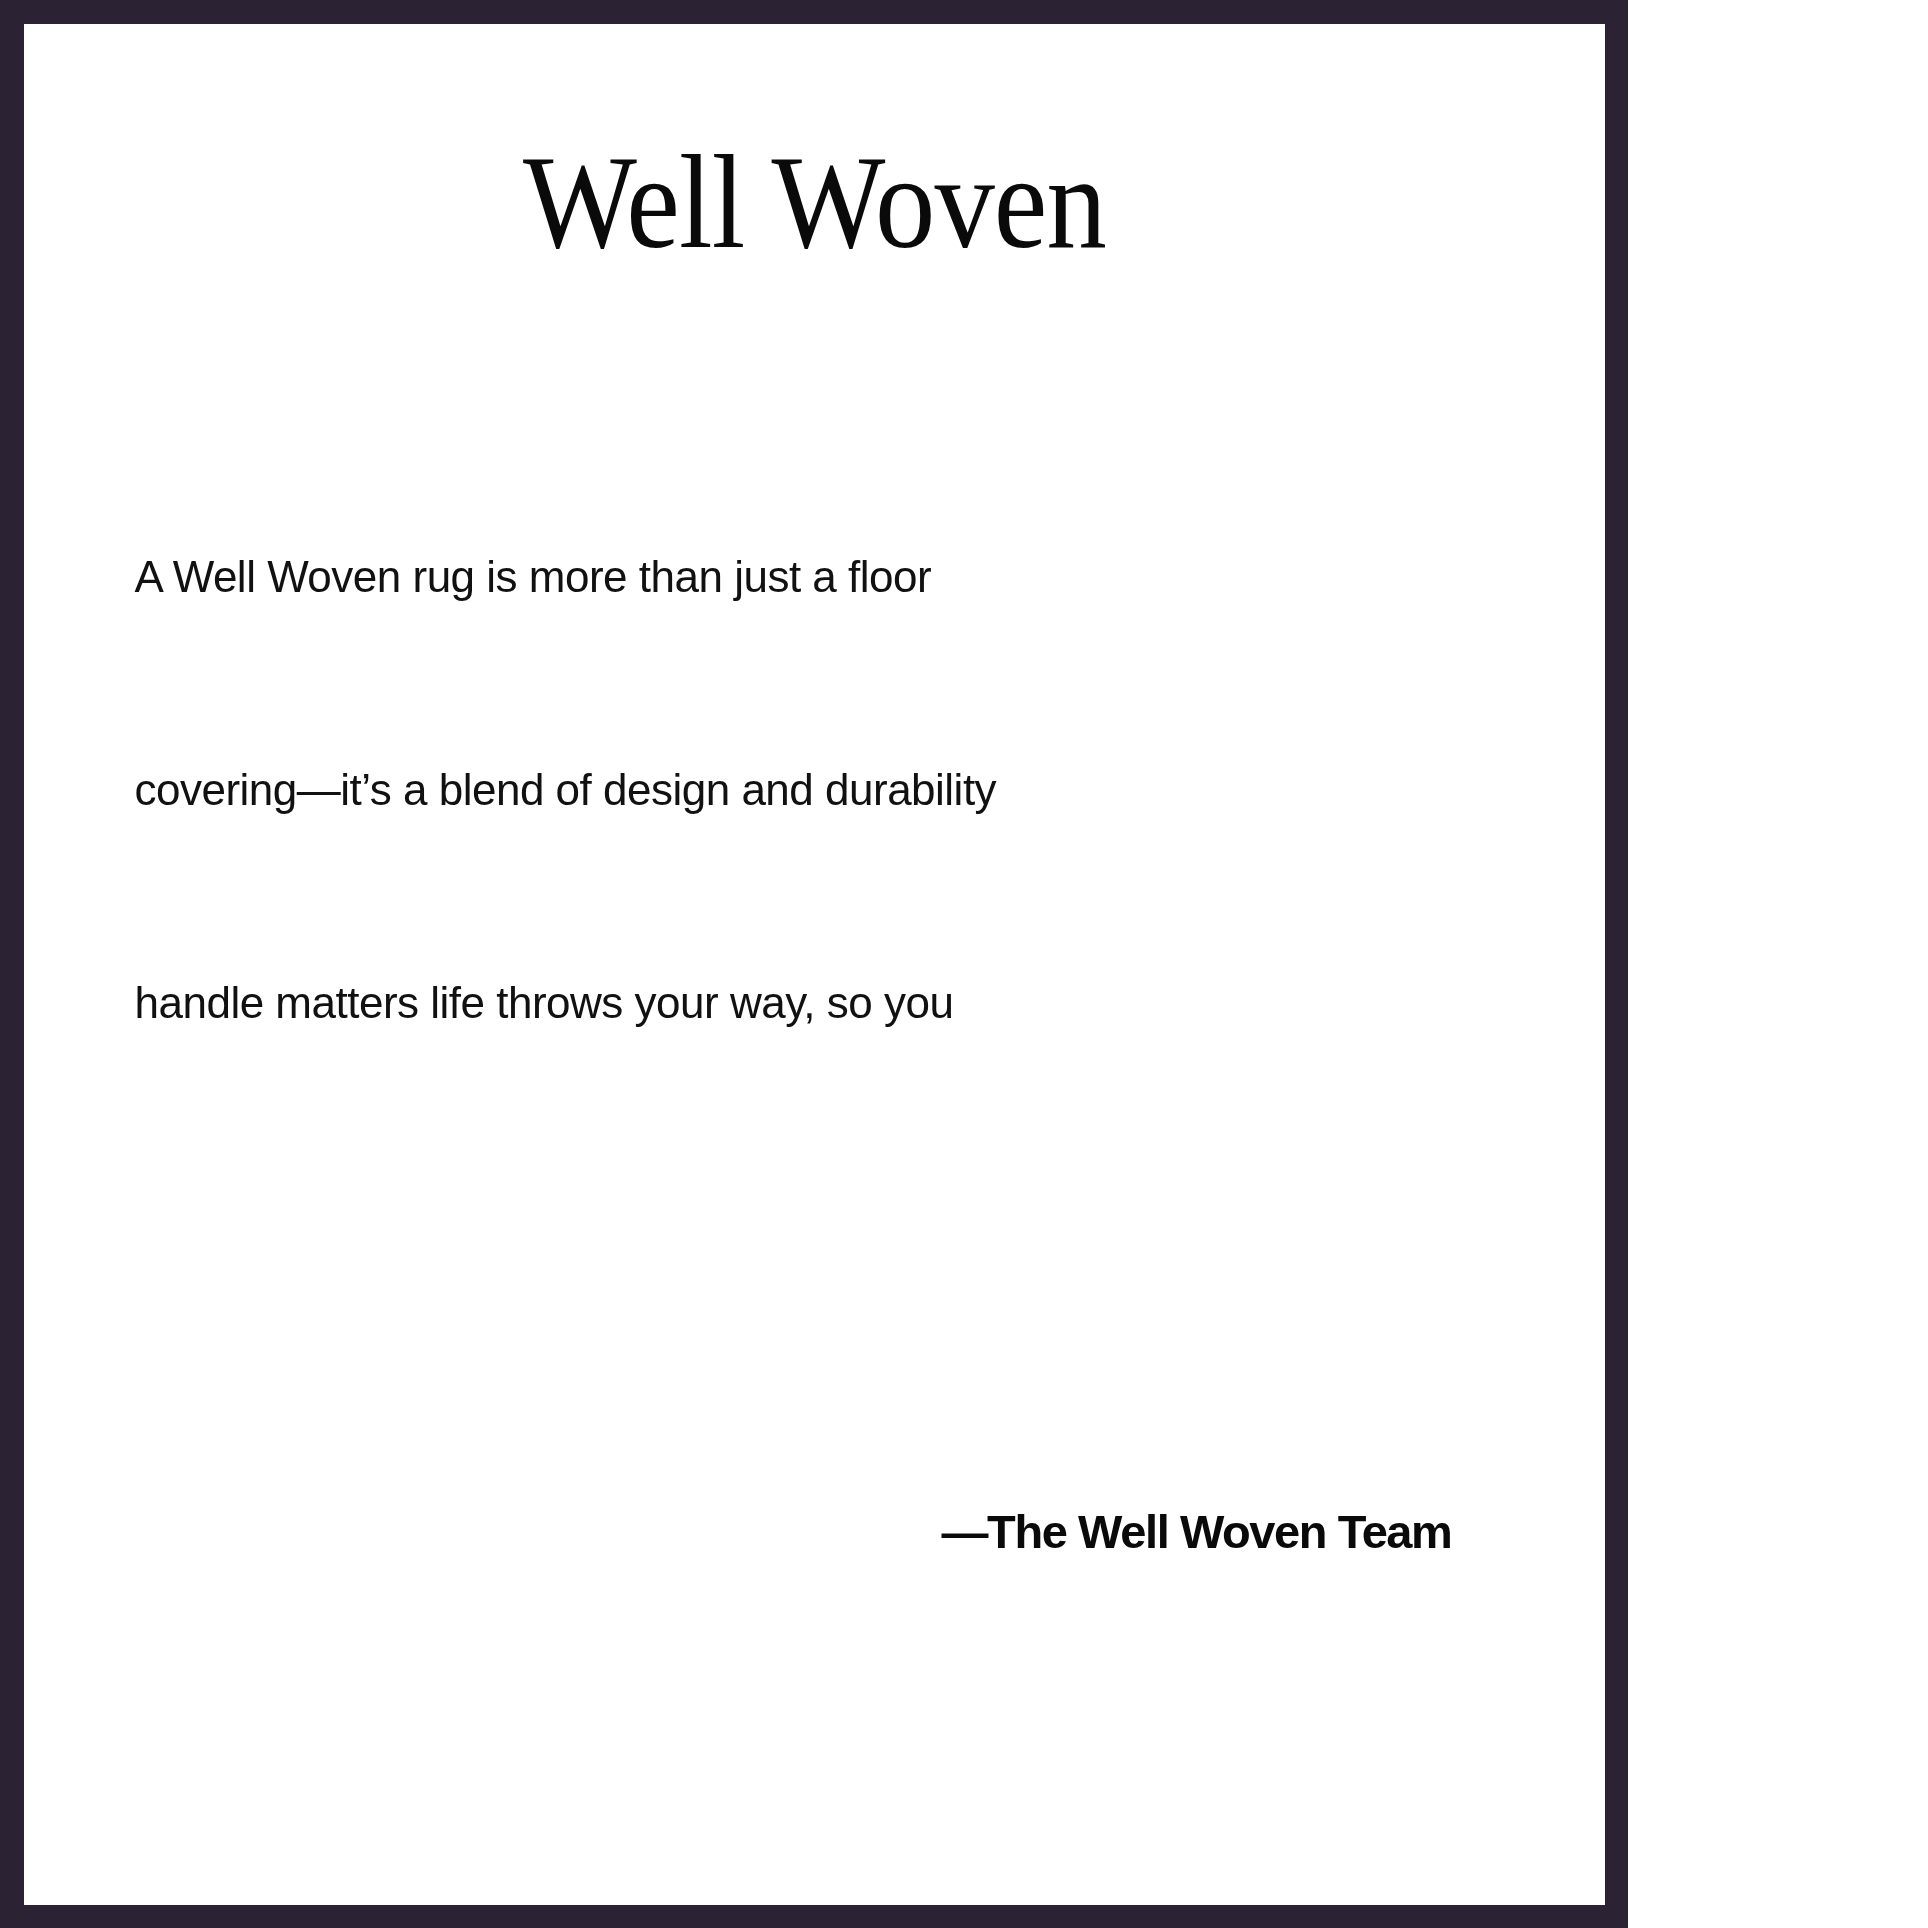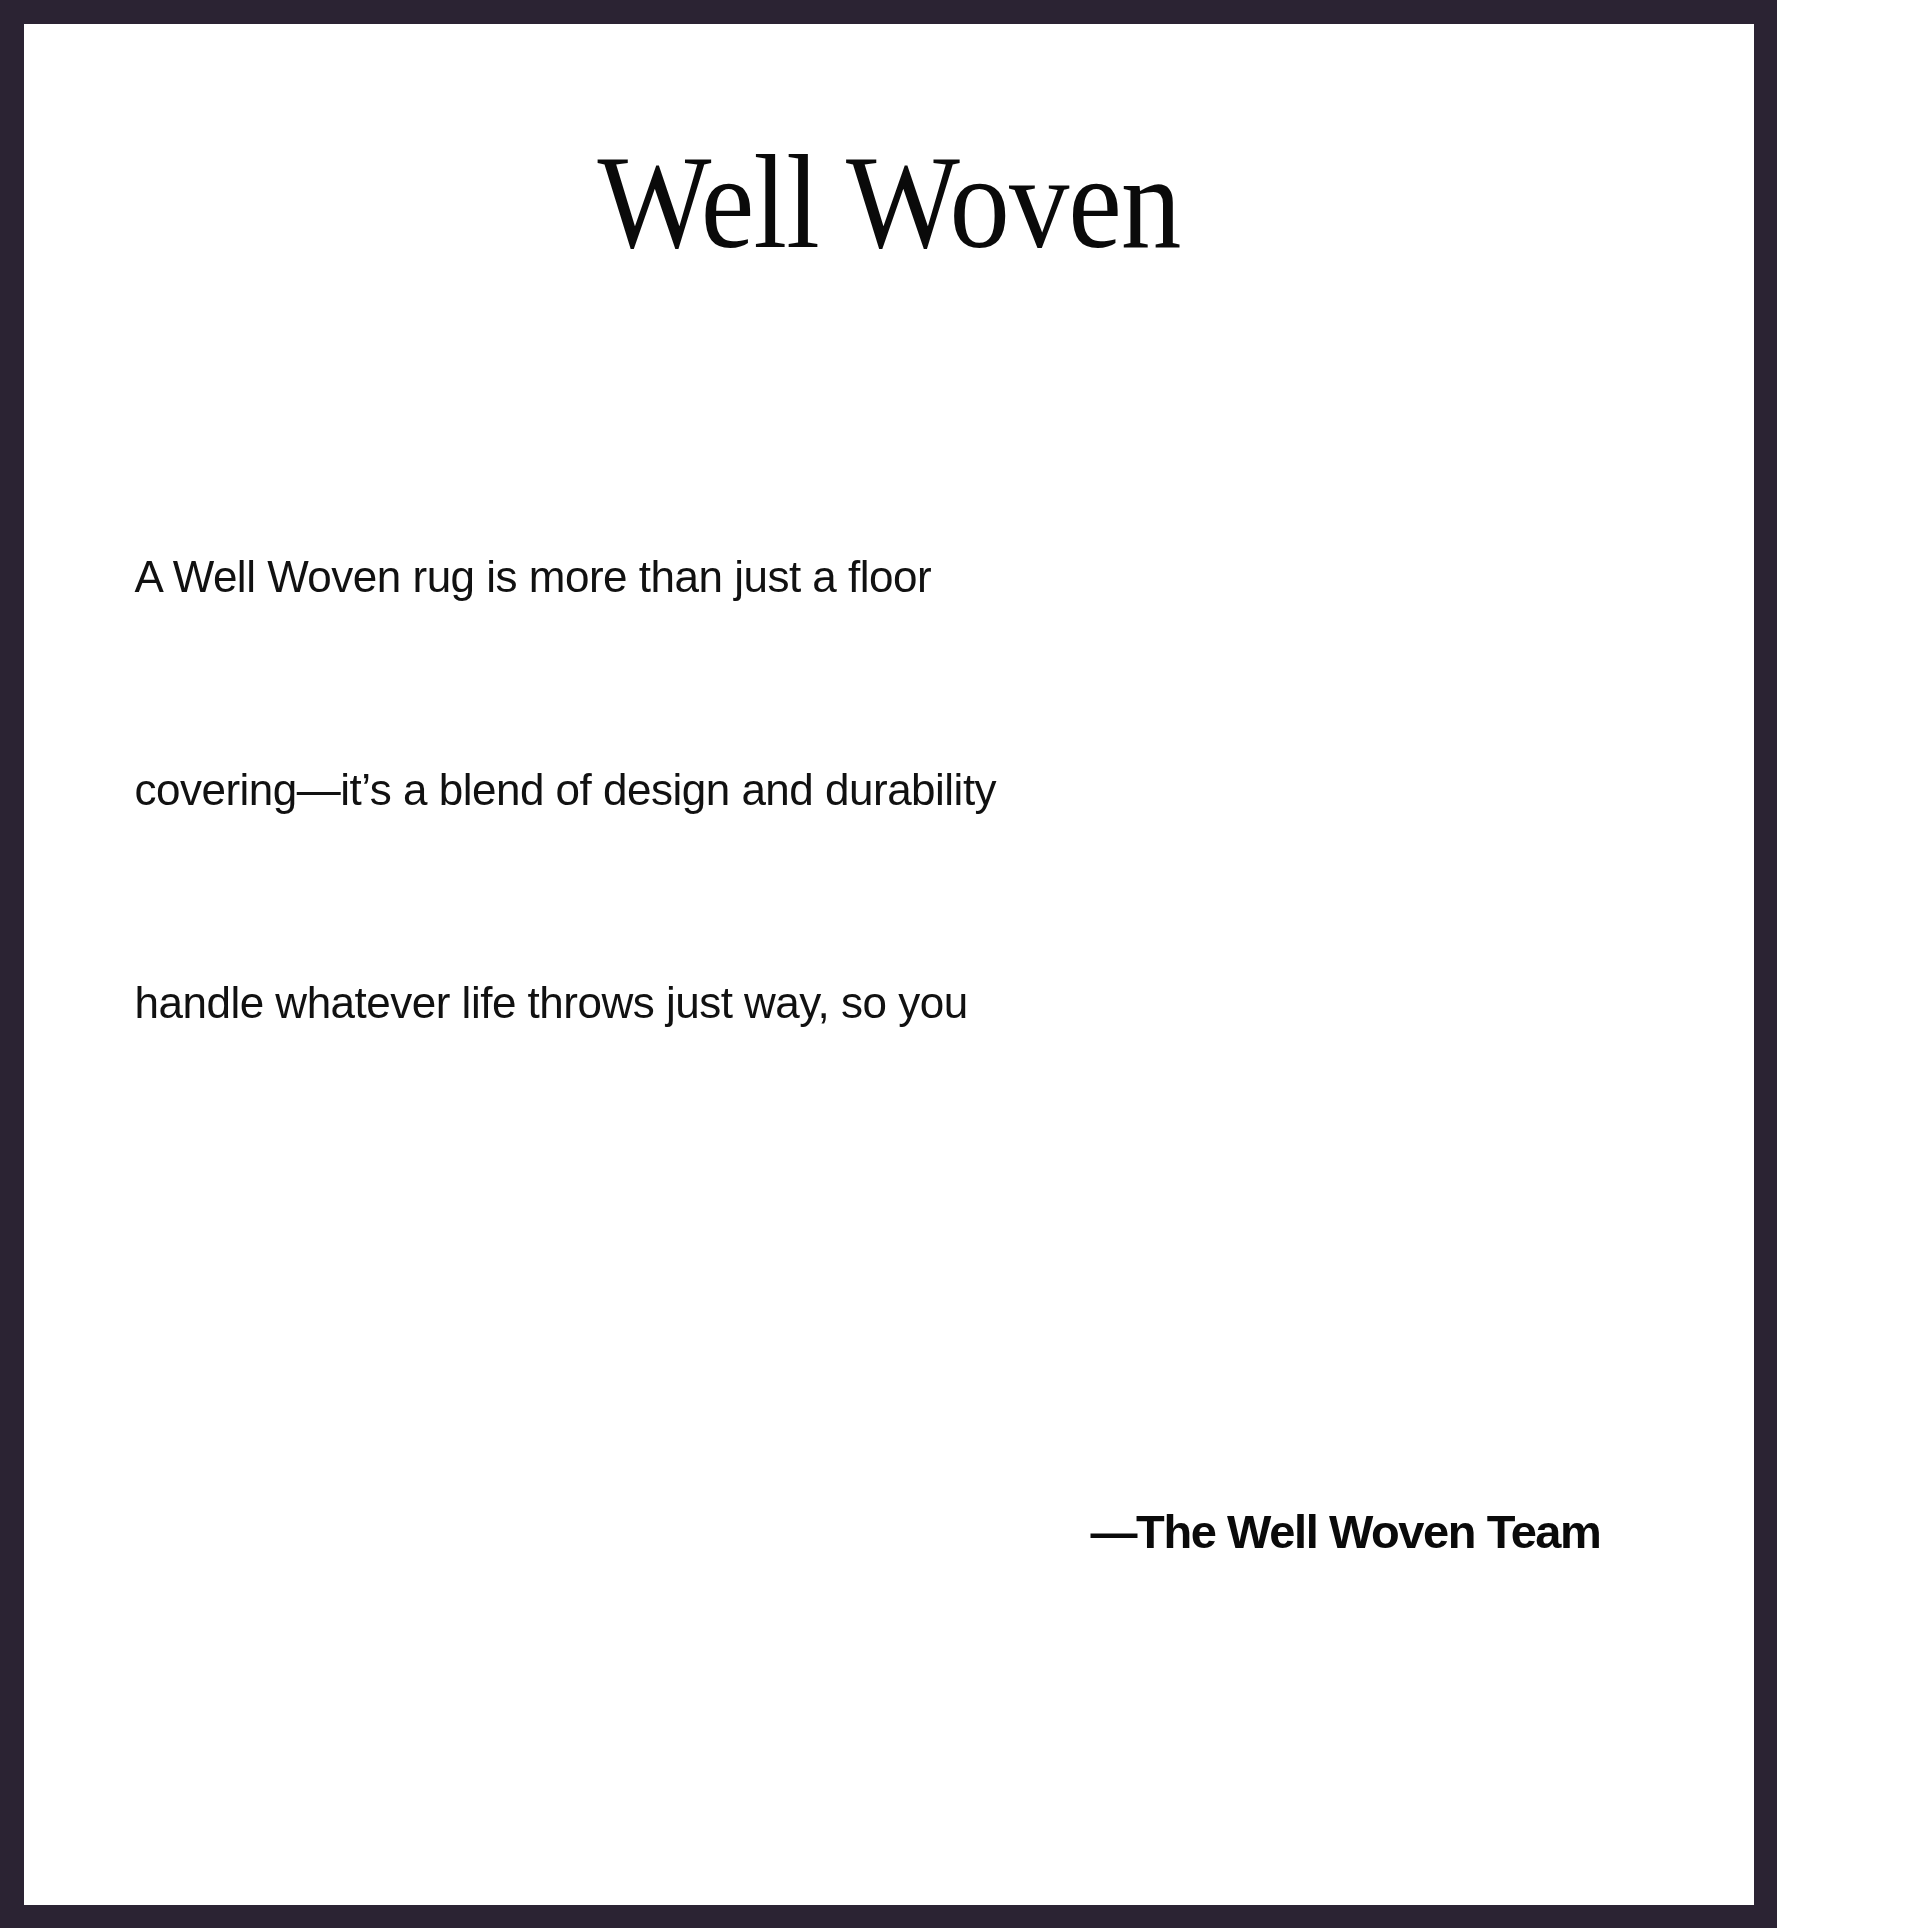--- a/index.html
+++ b/index.html
@@ -2,21 +2,21 @@
 <html style="font-size:15px"><head>
 <meta charset="utf-8">
 <style>
   html, body {
     margin: 0;
     padding: 0;
     background: #ffffff;
   }
   #page {
     position: relative;
-    width: 1777px;
+    width: 1628px;
     height: 1928px;
     box-sizing: border-box;
     background: #2B2333;
     overflow: hidden;
     font-family: "Liberation Sans", sans-serif;
   }
   #card {
     position: absolute;
     left: 23.5px;
     top: 23.5px;
@@ -86,21 +86,21 @@
 
 <div id="page" style="background: rgb(43, 35, 51);">
   <div id="card" style="background: rgb(255, 255, 255);">
 
     <div id="brand-logo">Well Woven</div>
 
     <div id="body-copy">
       <p class="para" id="para-main" style="color: rgb(17, 17, 17);">
         <span class="para-line">A Well Woven rug is more than just a floor</span>
         <span class="para-line">covering—it’s a blend of design and durability</span>
-        <span class="para-line">handle whatever life throws just way, so you</span>
+        <span class="para-line">handle matters life throws your way, so you</span>
       </p>
 
     </div>
 
     <div id="signature">—The Well Woven Team</div>
 
   </div>
 </div>
 
 

